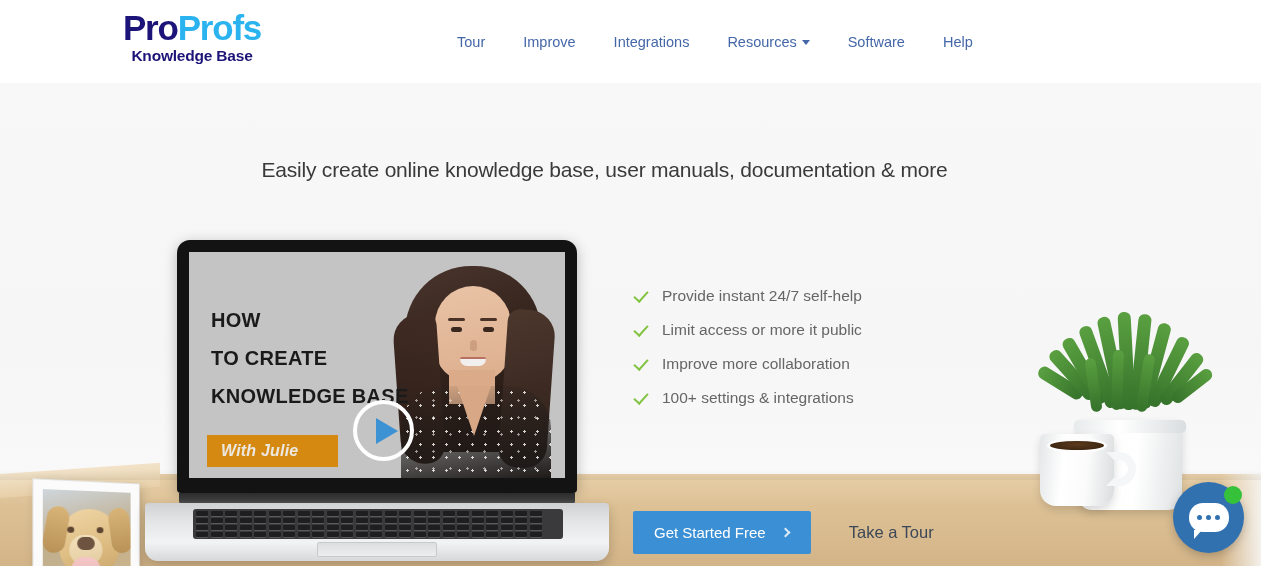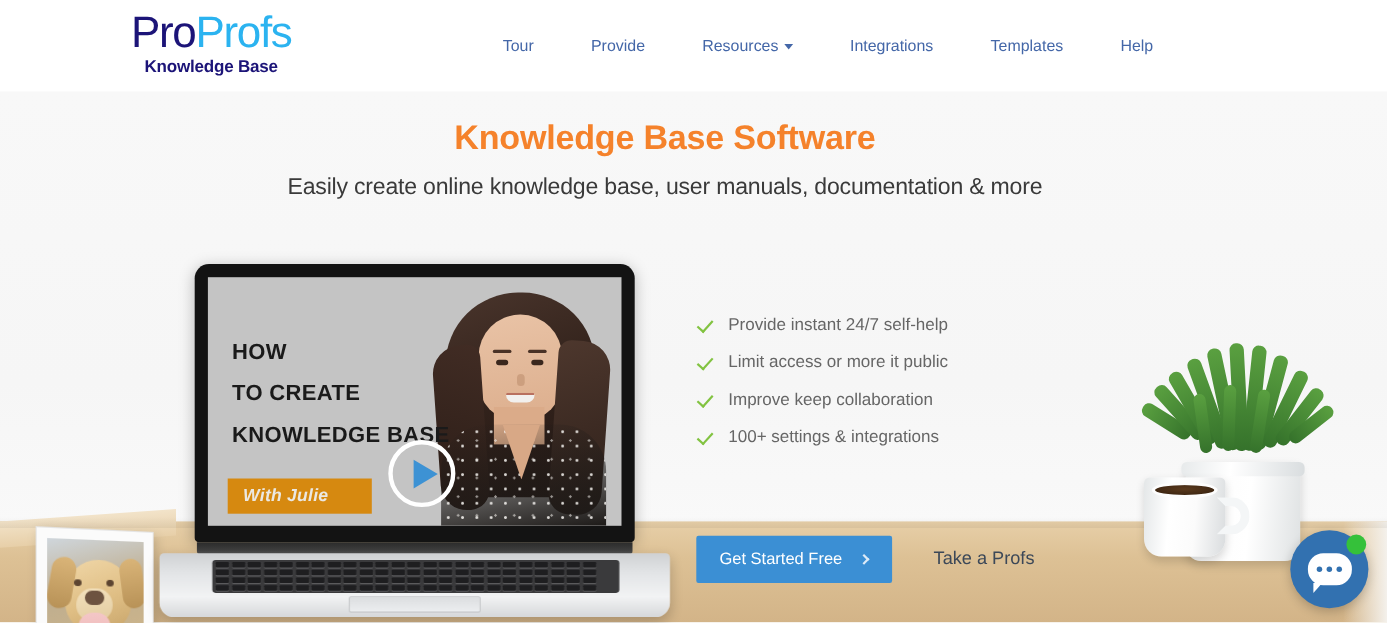--- a/index.html
+++ b/index.html
@@ -17,37 +17,37 @@
     width: 1261px; height: 83px;
     background: #ffffff;
     z-index: 20;
   }
   .logo-wrap {
     position: absolute; left: 112px; top: 10px;
     width: 160px; text-align: center;
     line-height: 1;
   }
   .logo-main {
-    font-size: 40px; font-weight: normal;
+    font-size: 35px; font-weight: bold;
     letter-spacing: -1.2px;
     white-space: nowrap;
   }
   .logo-pro { color: #1c1478; }
   .logo-profs { color: #2bb3f0; }
   .logo-sub {
     font-size: 15.5px; font-weight: bold;
     color: #1c1478; letter-spacing: -0.2px;
     margin-top: 3px;
   }
 
   .nav {
     position: absolute; left: 440px; top: 0;
     height: 83px;
     display: flex; align-items: center;
-    gap: 18px;
+    gap: 4px;
   }
   .nav-item {
     display: flex; align-items: center; gap: 5px;
     font-size: 14.5px;
     color: #4467a8;
     padding: 6px 17px;
     cursor: pointer;
     white-space: nowrap;
   }
   .caret {
@@ -382,21 +382,21 @@
     content: ""; position: absolute;
     left: 4px; top: 0px;
     width: 6px; height: 12px;
     border: solid #82c341;
     border-width: 0 2.6px 2.6px 0;
     transform: rotate(42deg);
   }
   .feat-text { font-size: 15.5px; color: #666666; white-space: nowrap; }
 
   .cta-row {
-    position: absolute; left: 633px; top: 404px;
+    position: absolute; left: 633px; top: 428px;
     display: flex; align-items: center; gap: 38px;
   }
   .btn-primary {
     display: flex; align-items: center; gap: 16px;
     background: #3b8fd4;
     color: #ffffff;
     font-size: 15px;
     padding: 13px 19px 13px 21px;
     border: none; border-radius: 2px;
     cursor: pointer;
@@ -459,41 +459,40 @@
     <div class="logo-wrap">
       <div class="logo-main"><span class="logo-pro">Pro</span><span class="logo-profs">Profs</span></div>
       <div class="logo-sub">Knowledge Base</div>
     </div>
 
     <nav class="nav">
       <div class="nav-item">
         <span>Tour</span>
       </div>
       <div class="nav-item">
-        <span>Provide</span>
+        <span>Improve</span>
+      </div>
+      <div class="nav-item">
+        <span>Integrations</span>
       </div>
       <div class="nav-item">
         <span>Resources</span>
         <span class="caret"></span>
       </div>
       <div class="nav-item">
-        <span>Integrations</span>
-      </div>
-      <div class="nav-item">
-        <span>Templates</span>
+        <span>Software</span>
       </div>
       <div class="nav-item">
         <span>Help</span>
       </div>
     </nav>
   </header>
 
   <section class="hero">
 
-    <h1 class="hero-title">Knowledge Base Software</h1>
     <p class="hero-sub">Easily create online knowledge base, user manuals, documentation &amp; more</p>
 
     <div class="desk">
       <div class="desk-white-right"></div>
     </div>
     <div class="desk-left-edge"></div>
     <div class="desk-shadow"></div>
 
     <div class="frame">
       <div class="frame-inner">
@@ -661,34 +660,34 @@
       <li class="feat-row">
         <span class="check"></span>
         <span class="feat-text">Provide instant 24/7 self-help</span>
       </li>
       <li class="feat-row">
         <span class="check"></span>
         <span class="feat-text">Limit access or more it public</span>
       </li>
       <li class="feat-row">
         <span class="check"></span>
-        <span class="feat-text">Improve keep collaboration</span>
+        <span class="feat-text">Improve more collaboration</span>
       </li>
       <li class="feat-row">
         <span class="check"></span>
         <span class="feat-text">100+ settings &amp; integrations</span>
       </li>
     </ul>
 
     <div class="cta-row">
       <button class="btn-primary">
         <span>Get Started Free</span>
         <span class="btn-chev"></span>
       </button>
-      <a class="link-tour" href="#">Take a Profs</a>
+      <a class="link-tour" href="#">Take a Tour</a>
     </div>
 
     <div class="plant-wrap">
       <div class="leaves">
         <div class="leaf" style="left:10px;top:48px;width:13px;height:50px;transform:rotate(-58deg);"></div>
         <div class="leaf" style="left:22px;top:34px;width:13px;height:62px;transform:rotate(-42deg);"></div>
         <div class="leaf" style="left:34px;top:24px;width:13px;height:74px;transform:rotate(-30deg);"></div>
         <div class="leaf" style="left:48px;top:14px;width:13px;height:86px;transform:rotate(-20deg);"></div>
         <div class="leaf" style="left:62px;top:6px;width:13px;height:94px;transform:rotate(-12deg);"></div>
         <div class="leaf" style="left:76px;top:2px;width:13px;height:98px;transform:rotate(-3deg);"></div>

